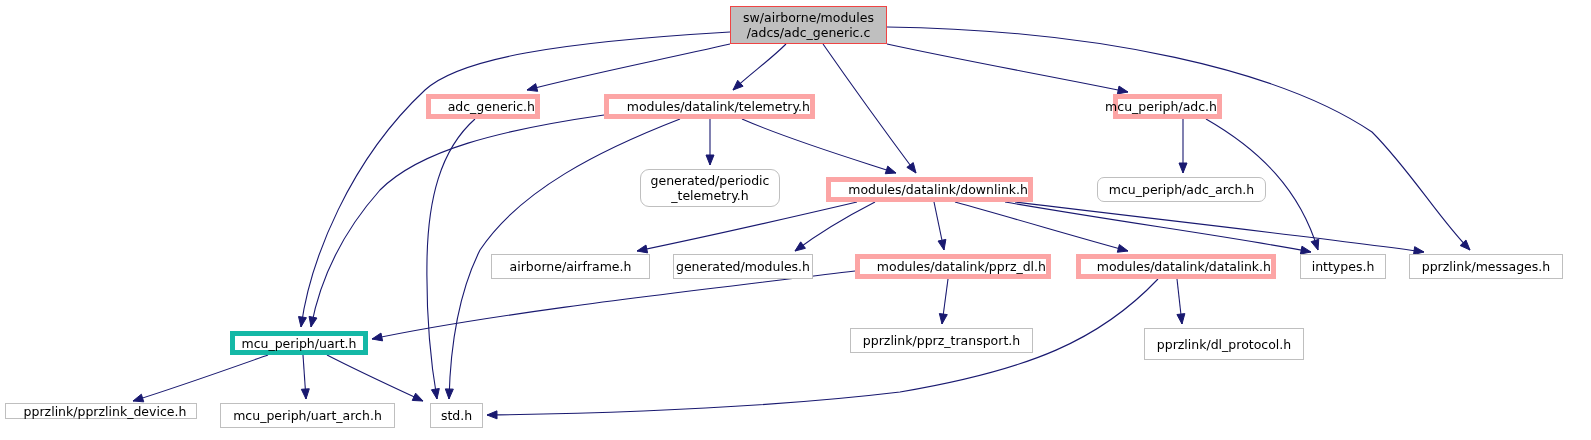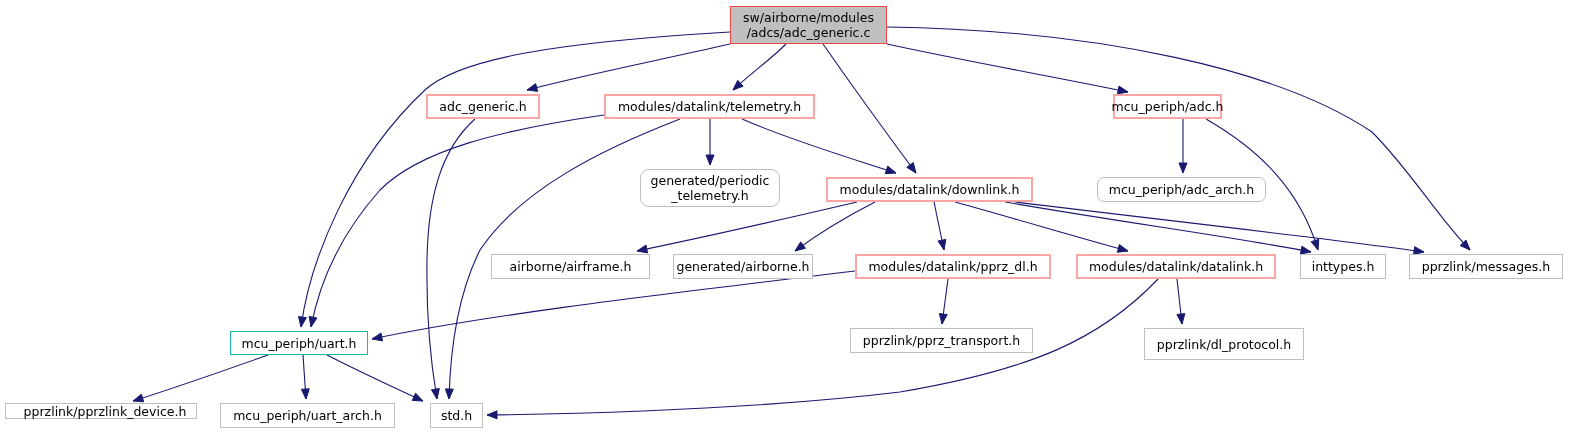--- a/index.html
+++ b/index.html
@@ -3,24 +3,24 @@
 <meta charset="utf-8">
 <style>
   html, body { margin: 0; padding: 0; background: #ffffff; }
   body { width: 1591px; height: 440px; position: relative; overflow: hidden;
          font-family: "DejaVu Sans", sans-serif; }
   #graph { position: absolute; left: 0; top: 0; }
   .node { position: absolute; box-sizing: border-box; background: #ffffff;
           font-size: 12.5px; color: #000; display: flex; align-items: center;
           justify-content: center; text-align: center; line-height: 15px;
           white-space: nowrap; cursor: pointer; }
-  .node.doc { border: 2px solid #fca5a5; }
+  .node.doc { border: 5px solid #fca5a5; justify-content: flex-end; }
   .node.nodoc { border: 1px solid #bfbfbf; }
   .node.root { border: 1px solid #ef4444; background: #bfbfbf; cursor: default; }
-  .node.uart { border: 1px solid #14b8a6; }
+  .node.uart { border: 5px solid #14b8a6; }
   .edge { fill: none; stroke: #191970; stroke-width: 1.1; }
   .arrow { fill: #191970; stroke: #191970; stroke-width: 1; }
 </style>
 </head>
 <body>
 
 <svg id="graph" width="1591" height="440">
     <path d="M730,44 C650,62 580,76 527,90" class="edge"></path>
     <polygon points="527,90 535.6704504568312,83.61068948354868 537.6850231007753,91.35287890659127" class="arrow"></polygon>
     <path d="M786,44 C770,60 750,74 733,90" class="edge"></path>
@@ -95,21 +95,21 @@
     <div class="node doc" style="left: 826px; top: 177px; width: 207px; height: 25px;">
       <span style="white-space: pre;">modules/datalink/downlink.h</span>
     </div>
     <div class="node nodoc" style="left: 1097px; top: 177px; width: 169px; height: 25px; border-radius: 7px;">
       <span style="white-space: pre;">mcu_periph/adc_arch.h</span>
     </div>
     <div class="node nodoc" style="left: 491px; top: 254px; width: 159px; height: 25px;">
       <span style="white-space: pre;">airborne/airframe.h</span>
     </div>
     <div class="node nodoc" style="left: 673px; top: 254px; width: 140px; height: 25px;">
-      <span style="white-space: pre;">generated/airborne.h</span>
+      <span style="white-space: pre;">generated/modules.h</span>
     </div>
     <div class="node doc" style="left: 855px; top: 254px; width: 196px; height: 25px;">
       <span style="white-space: pre;">modules/datalink/pprz_dl.h</span>
     </div>
     <div class="node doc" style="left: 1076px; top: 254px; width: 200px; height: 25px;">
       <span style="white-space: pre;">modules/datalink/datalink.h</span>
     </div>
     <div class="node nodoc" style="left: 1300px; top: 254px; width: 86px; height: 25px;">
       <span style="white-space: pre;">inttypes.h</span>
     </div>

